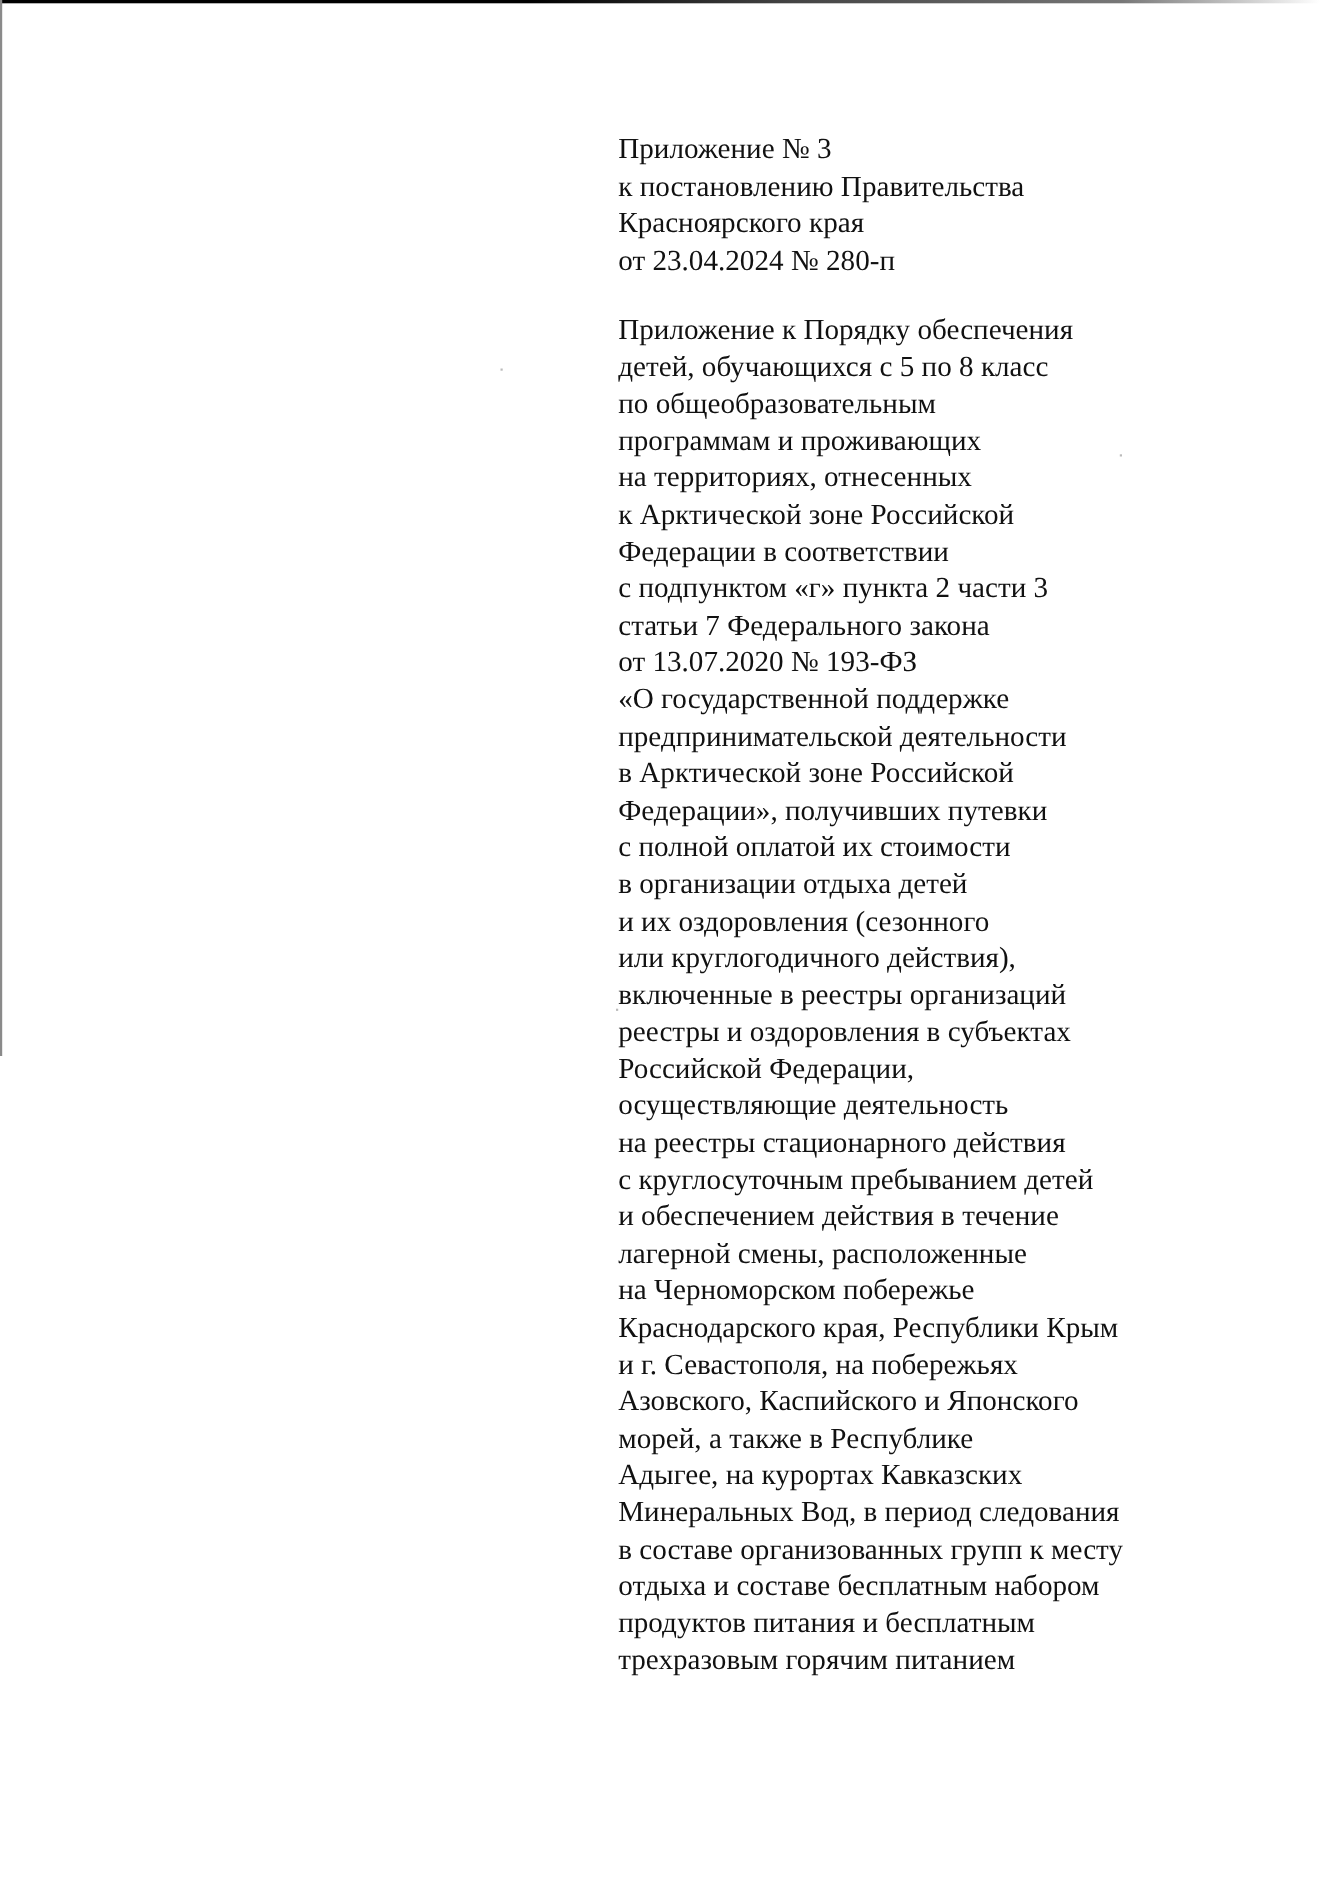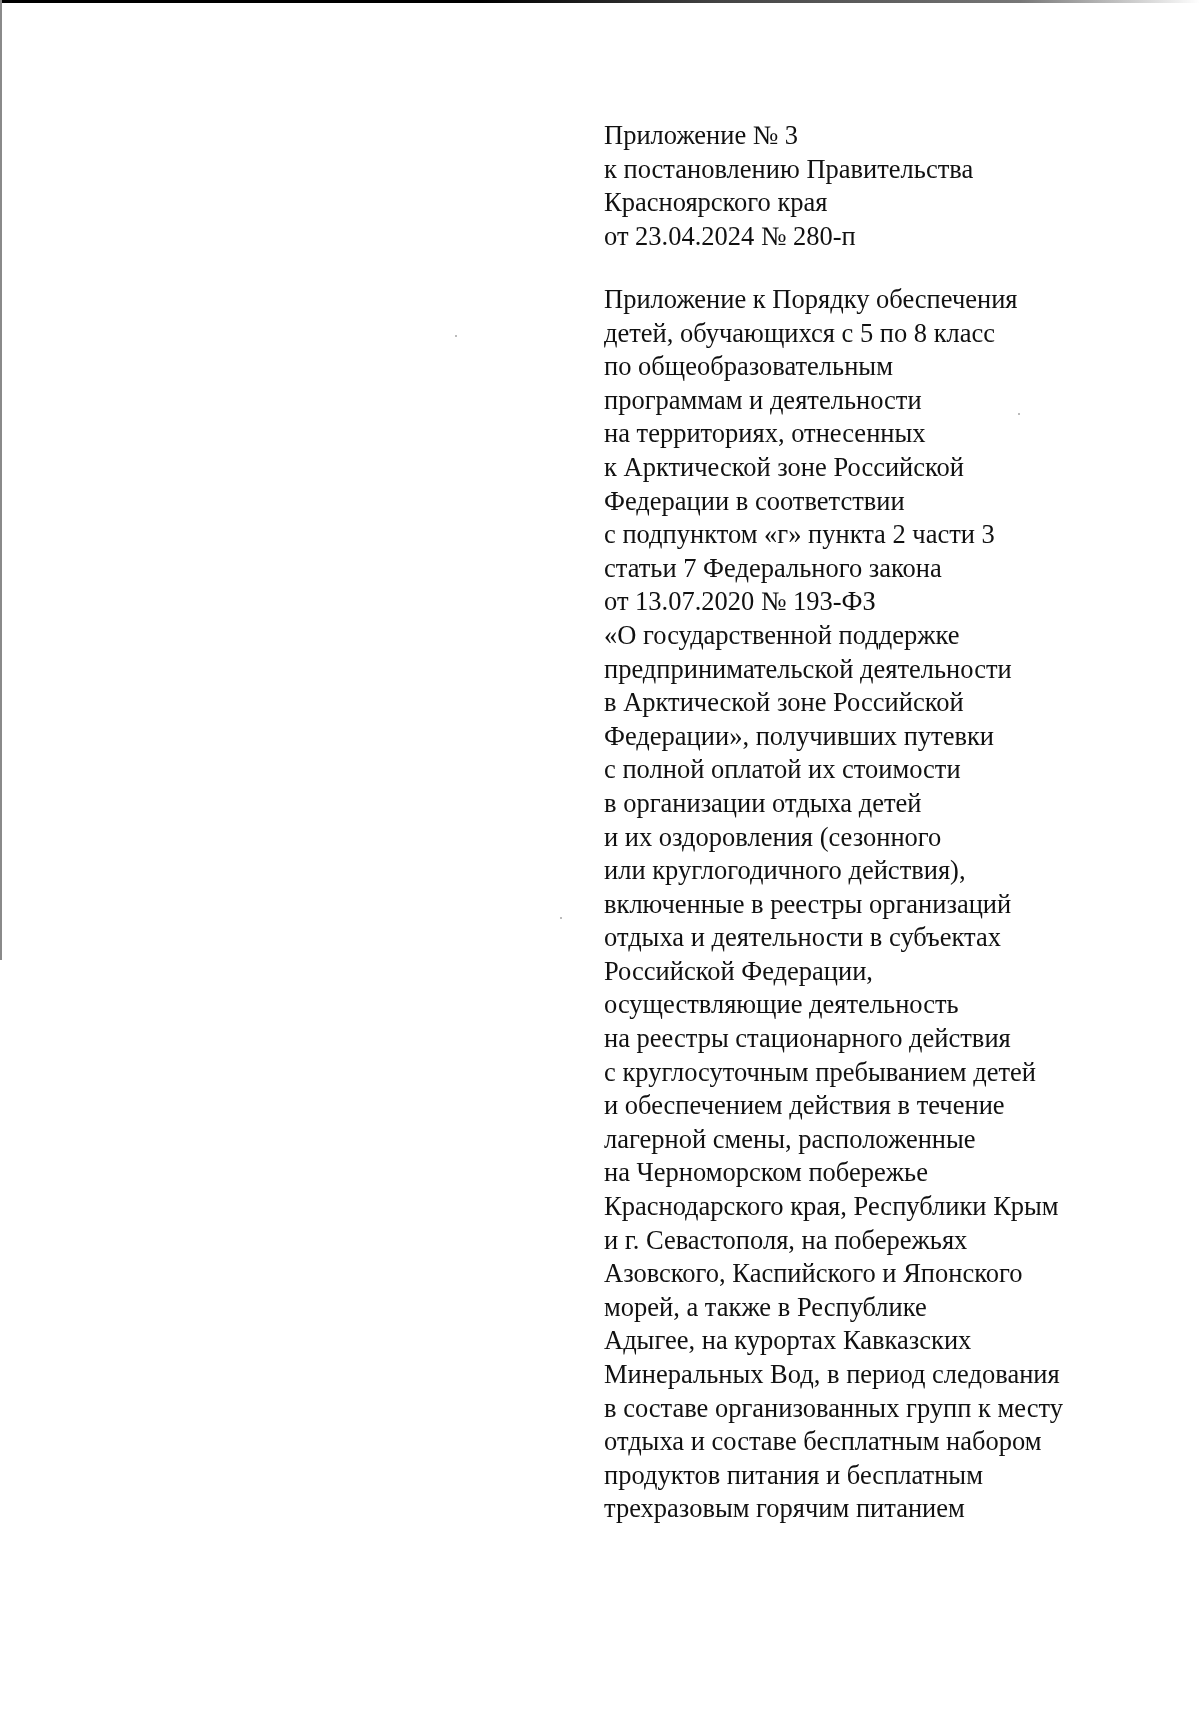--- a/index.html
+++ b/index.html
@@ -32,21 +32,21 @@
       background: #8a8a8a;
     }
     .scan-speck {
       position: absolute;
       width: 2px;
       height: 2px;
       background: #bbbbbb;
     }
     .block {
       position: absolute;
-      left: 604px;
+      left: 562px;
       font-size: 26.5px;
       line-height: 33.6px;
       white-space: nowrap;
     }
     .block .line {
       display: block;
     }
     #header-block { top: 119px; }
     #appendix-block { top: 283px; }
   </style>
@@ -63,37 +63,37 @@
   <span class="line">Приложение № 3</span>
   <span class="line">к постановлению Правительства</span>
   <span class="line">Красноярского края</span>
   <span class="line">от 23.04.2024 № 280-п</span>
 </div>
 
 <div id="appendix-block" class="block">
   <span class="line">Приложение к Порядку обеспечения</span>
   <span class="line">детей, обучающихся с 5 по 8 класс</span>
   <span class="line">по общеобразовательным</span>
-  <span class="line">программам и деятельности</span>
+  <span class="line">программам и проживающих</span>
   <span class="line">на территориях, отнесенных</span>
   <span class="line">к Арктической зоне Российской</span>
   <span class="line">Федерации в соответствии</span>
   <span class="line">с подпунктом «г» пункта 2 части 3</span>
   <span class="line">статьи 7 Федерального закона</span>
   <span class="line">от 13.07.2020 № 193-ФЗ</span>
   <span class="line">«О государственной поддержке</span>
   <span class="line">предпринимательской деятельности</span>
   <span class="line">в Арктической зоне Российской</span>
   <span class="line">Федерации», получивших путевки</span>
   <span class="line">с полной оплатой их стоимости</span>
   <span class="line">в организации отдыха детей</span>
   <span class="line">и их оздоровления (сезонного</span>
   <span class="line">или круглогодичного действия),</span>
   <span class="line">включенные в реестры организаций</span>
-  <span class="line">отдыха и деятельности в субъектах</span>
+  <span class="line">реестры и оздоровления в субъектах</span>
   <span class="line">Российской Федерации,</span>
   <span class="line">осуществляющие деятельность</span>
   <span class="line">на реестры стационарного действия</span>
   <span class="line">с круглосуточным пребыванием детей</span>
   <span class="line">и обеспечением действия в течение</span>
   <span class="line">лагерной смены, расположенные</span>
   <span class="line">на Черноморском побережье</span>
   <span class="line">Краснодарского края, Республики Крым</span>
   <span class="line">и г. Севастополя, на побережьях</span>
   <span class="line">Азовского, Каспийского и Японского</span>

